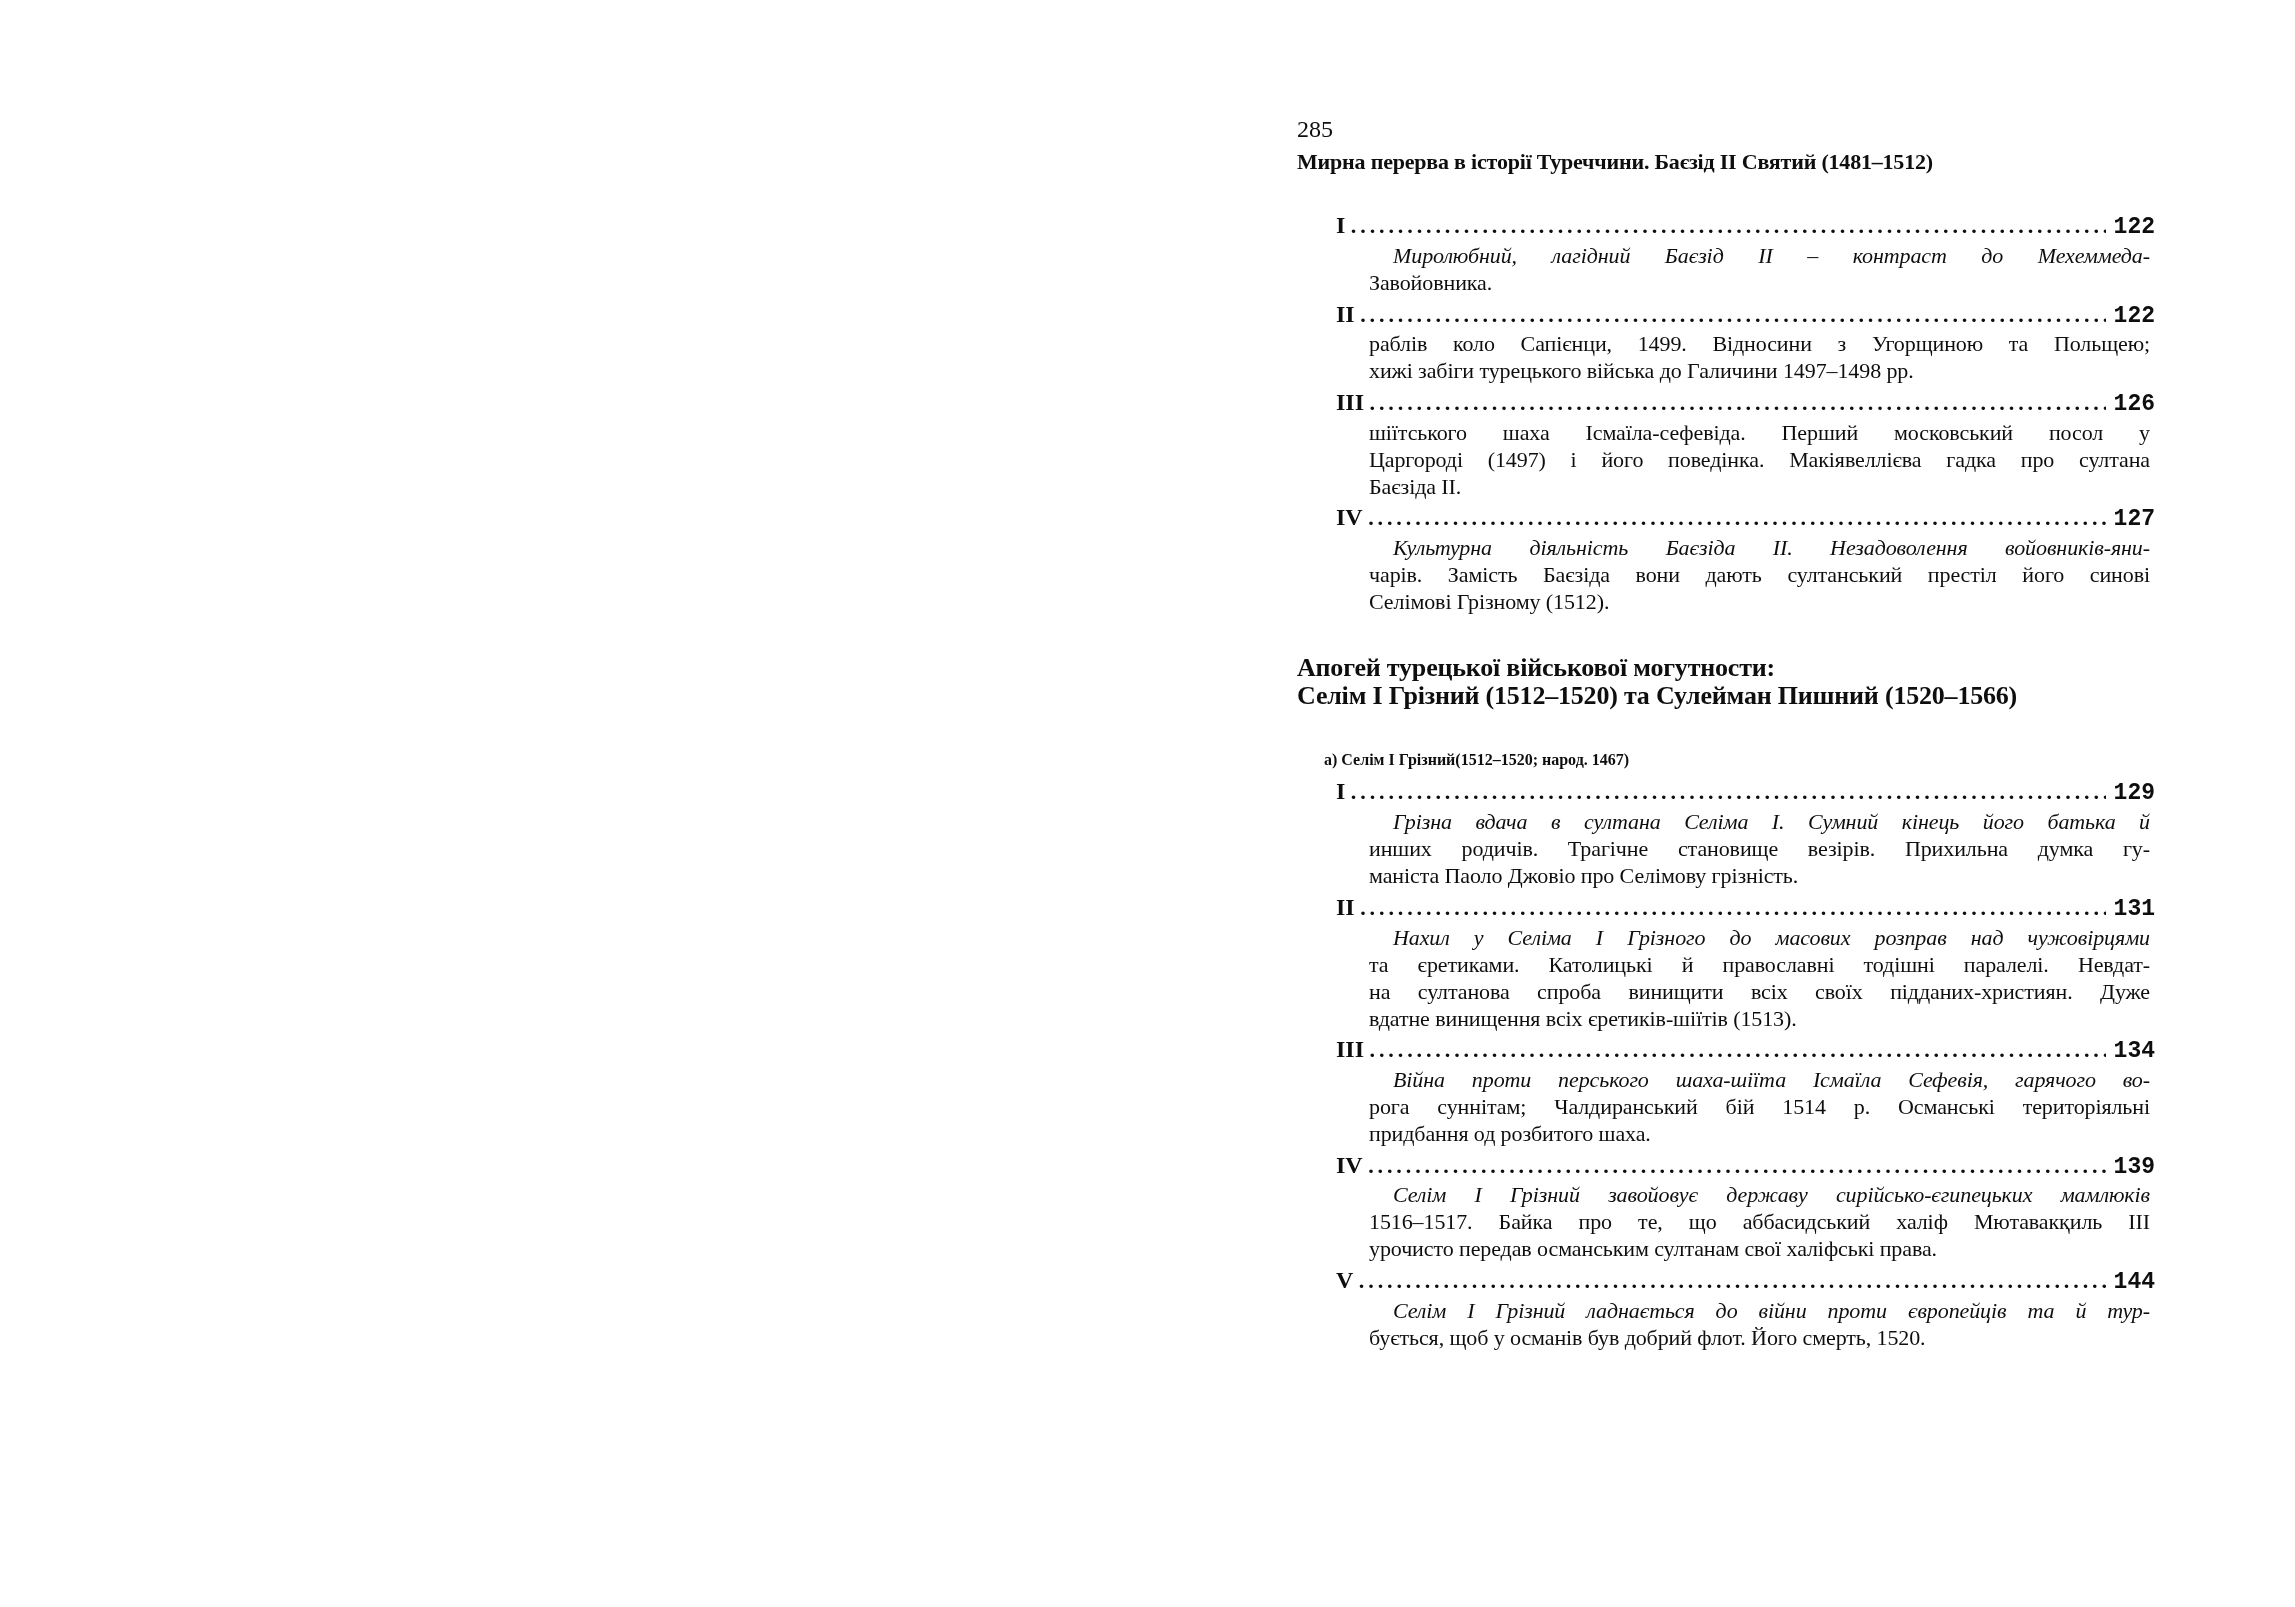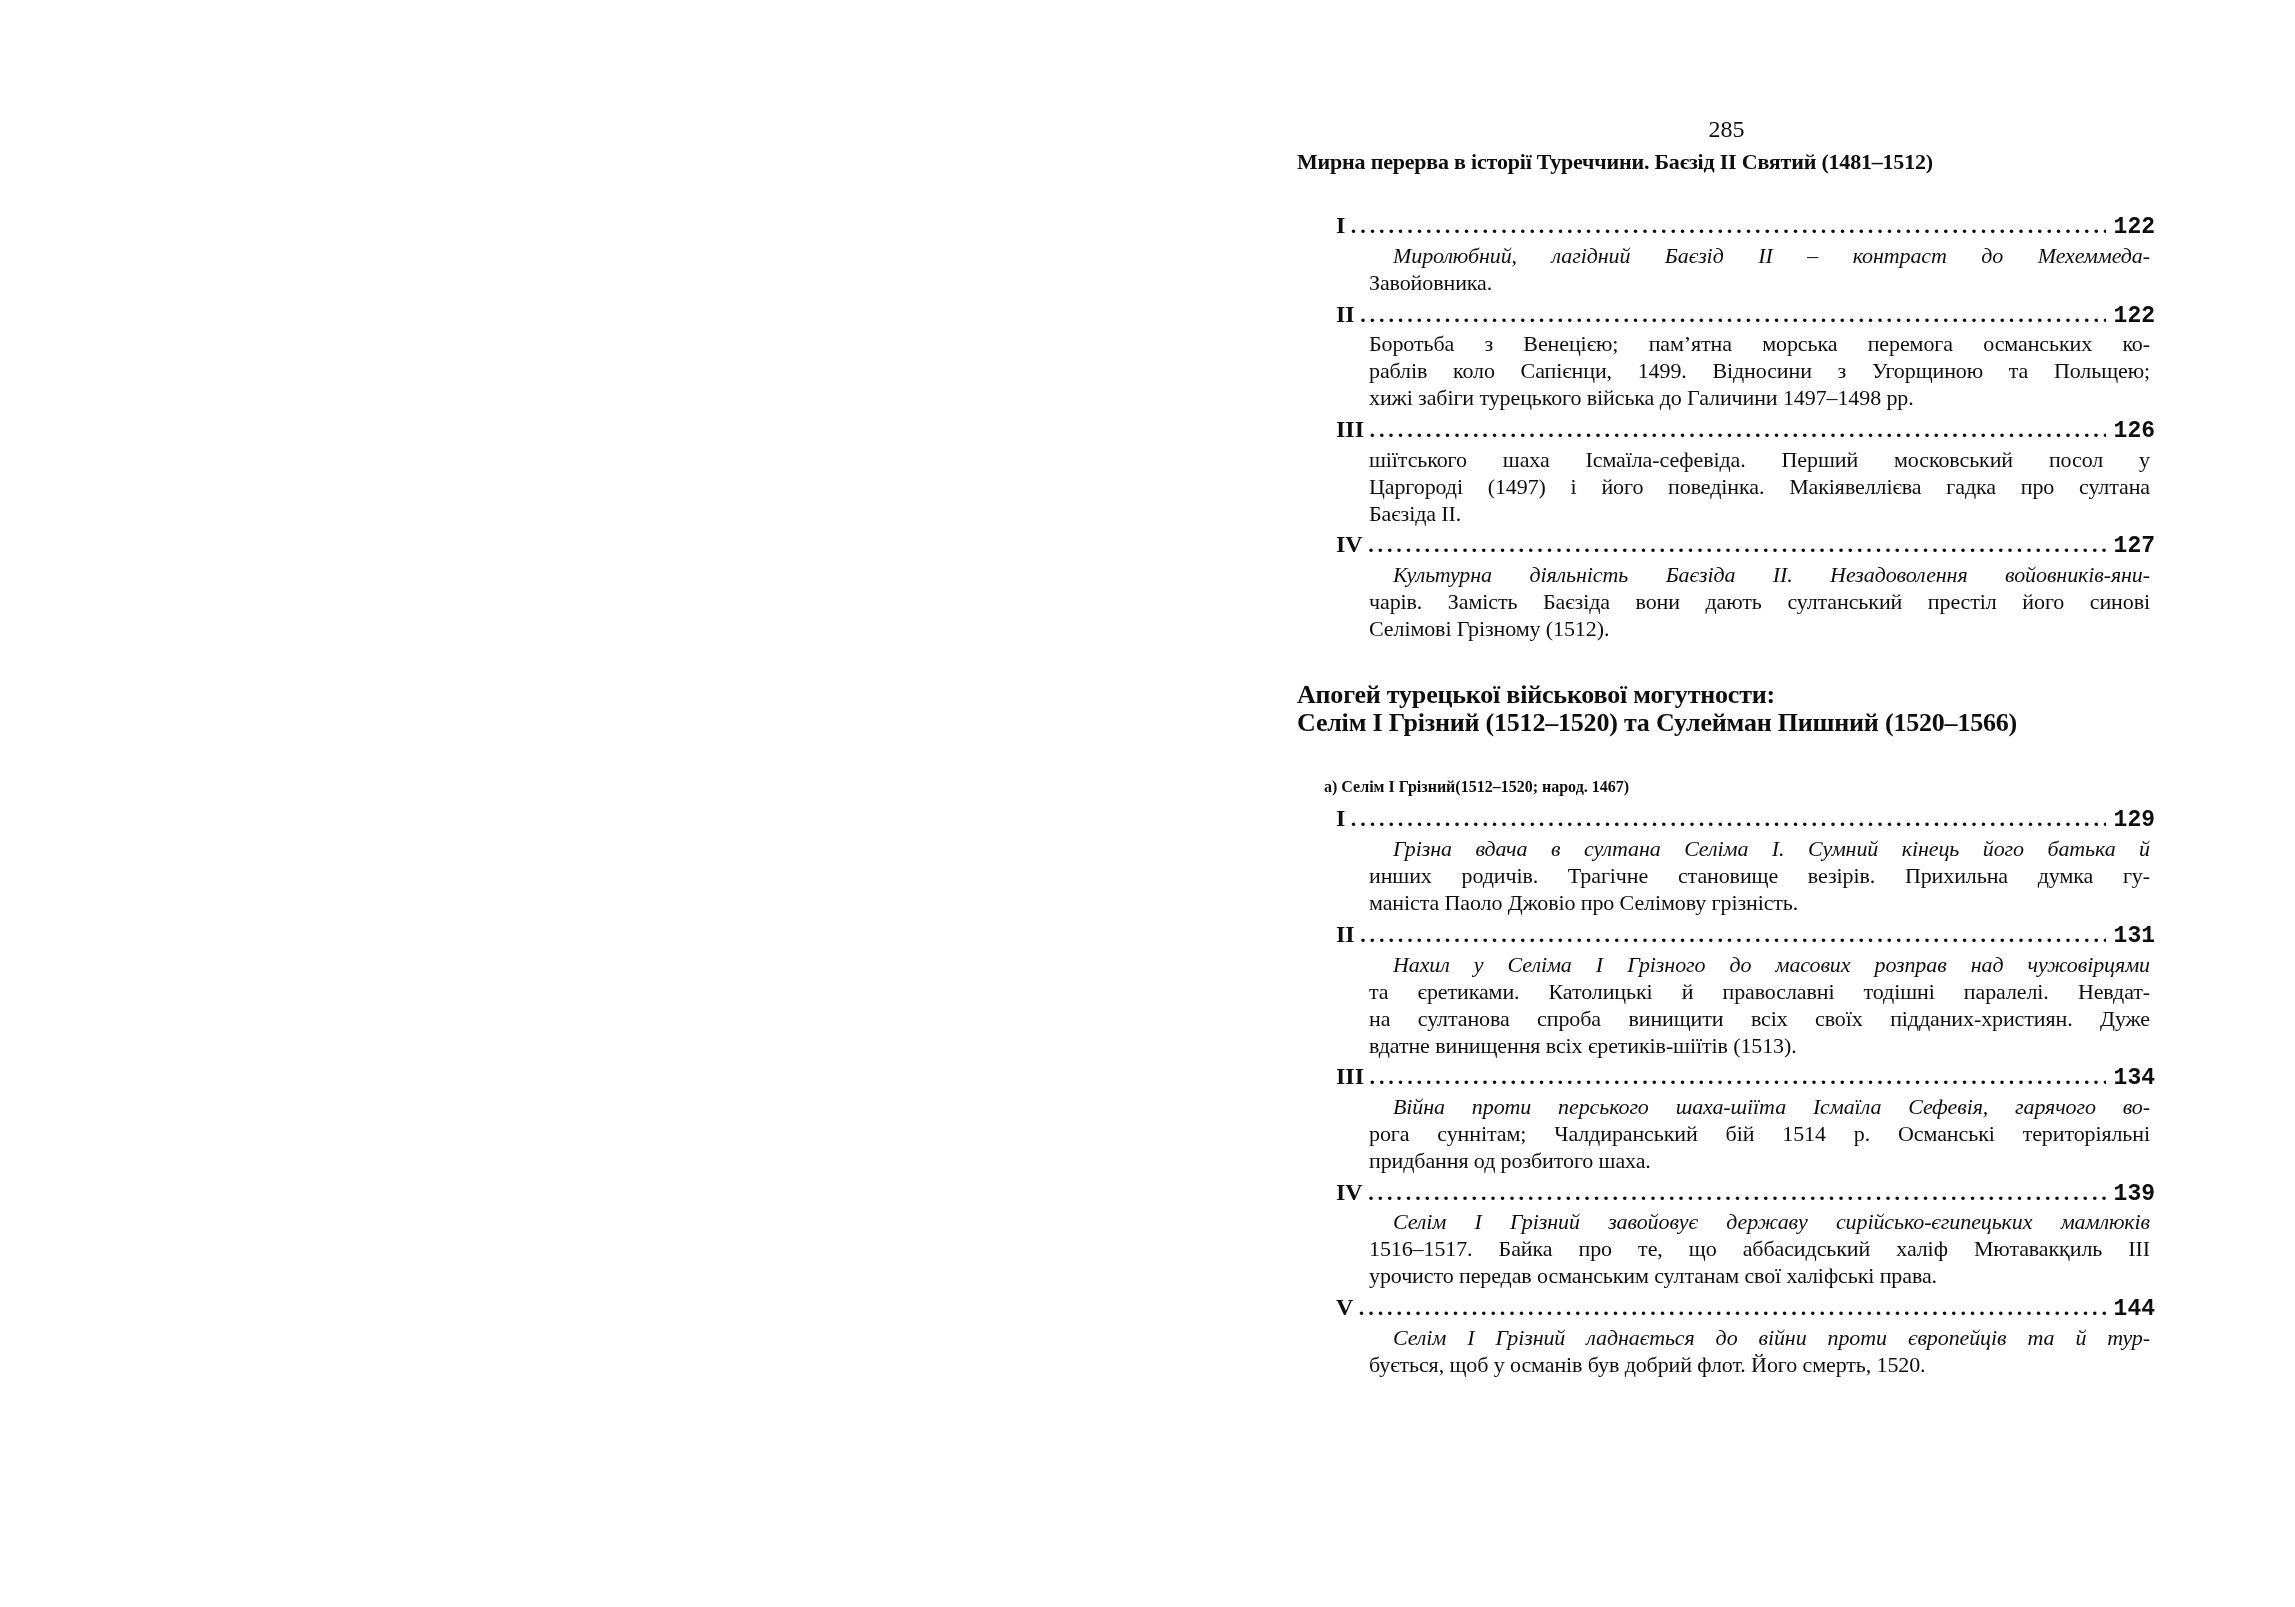--- a/index.html
+++ b/index.html
@@ -12,21 +12,21 @@
     font-family: "Liberation Serif", "DejaVu Serif", serif;
     color: #0e0e0e;
   }
   .content {
     position: absolute;
     left: 1297px;
     top: 116px;
     width: 859px;
   }
   .pageno {
-    text-align: center;
+    text-align: left;
     font-size: 24px;
     line-height: 27.5px;
   }
   .main-title {
     margin-top: 2.8px;
     font-weight: bold;
     font-size: 22px;
     line-height: 31px;
     white-space: nowrap;
     letter-spacing: -0.2px;
@@ -104,21 +104,20 @@
       <div class="pline first">Миролюбний, лагідний Баєзід II – контраст до Мехеммеда-</div>
       <div class="pline last">Завойовника.</div>
     </div>
 
     <div class="toc-row">
       <span class="numeral">II</span>
       <span class="leader"></span>
       <span class="pagenum">122</span>
     </div>
     <div class="para">
-      <div class="pline">Боротьба з Венецією; пам’ятна морська перемога османських ко-</div>
       <div class="pline">раблів коло Сапієнци, 1499. Відносини з Угорщиною та Польщею;</div>
       <div class="pline last">хижі забіги турецького війська до Галичини 1497–1498 рр.</div>
     </div>
 
     <div class="toc-row">
       <span class="numeral">III</span>
       <span class="leader"></span>
       <span class="pagenum">126</span>
     </div>
     <div class="para">

